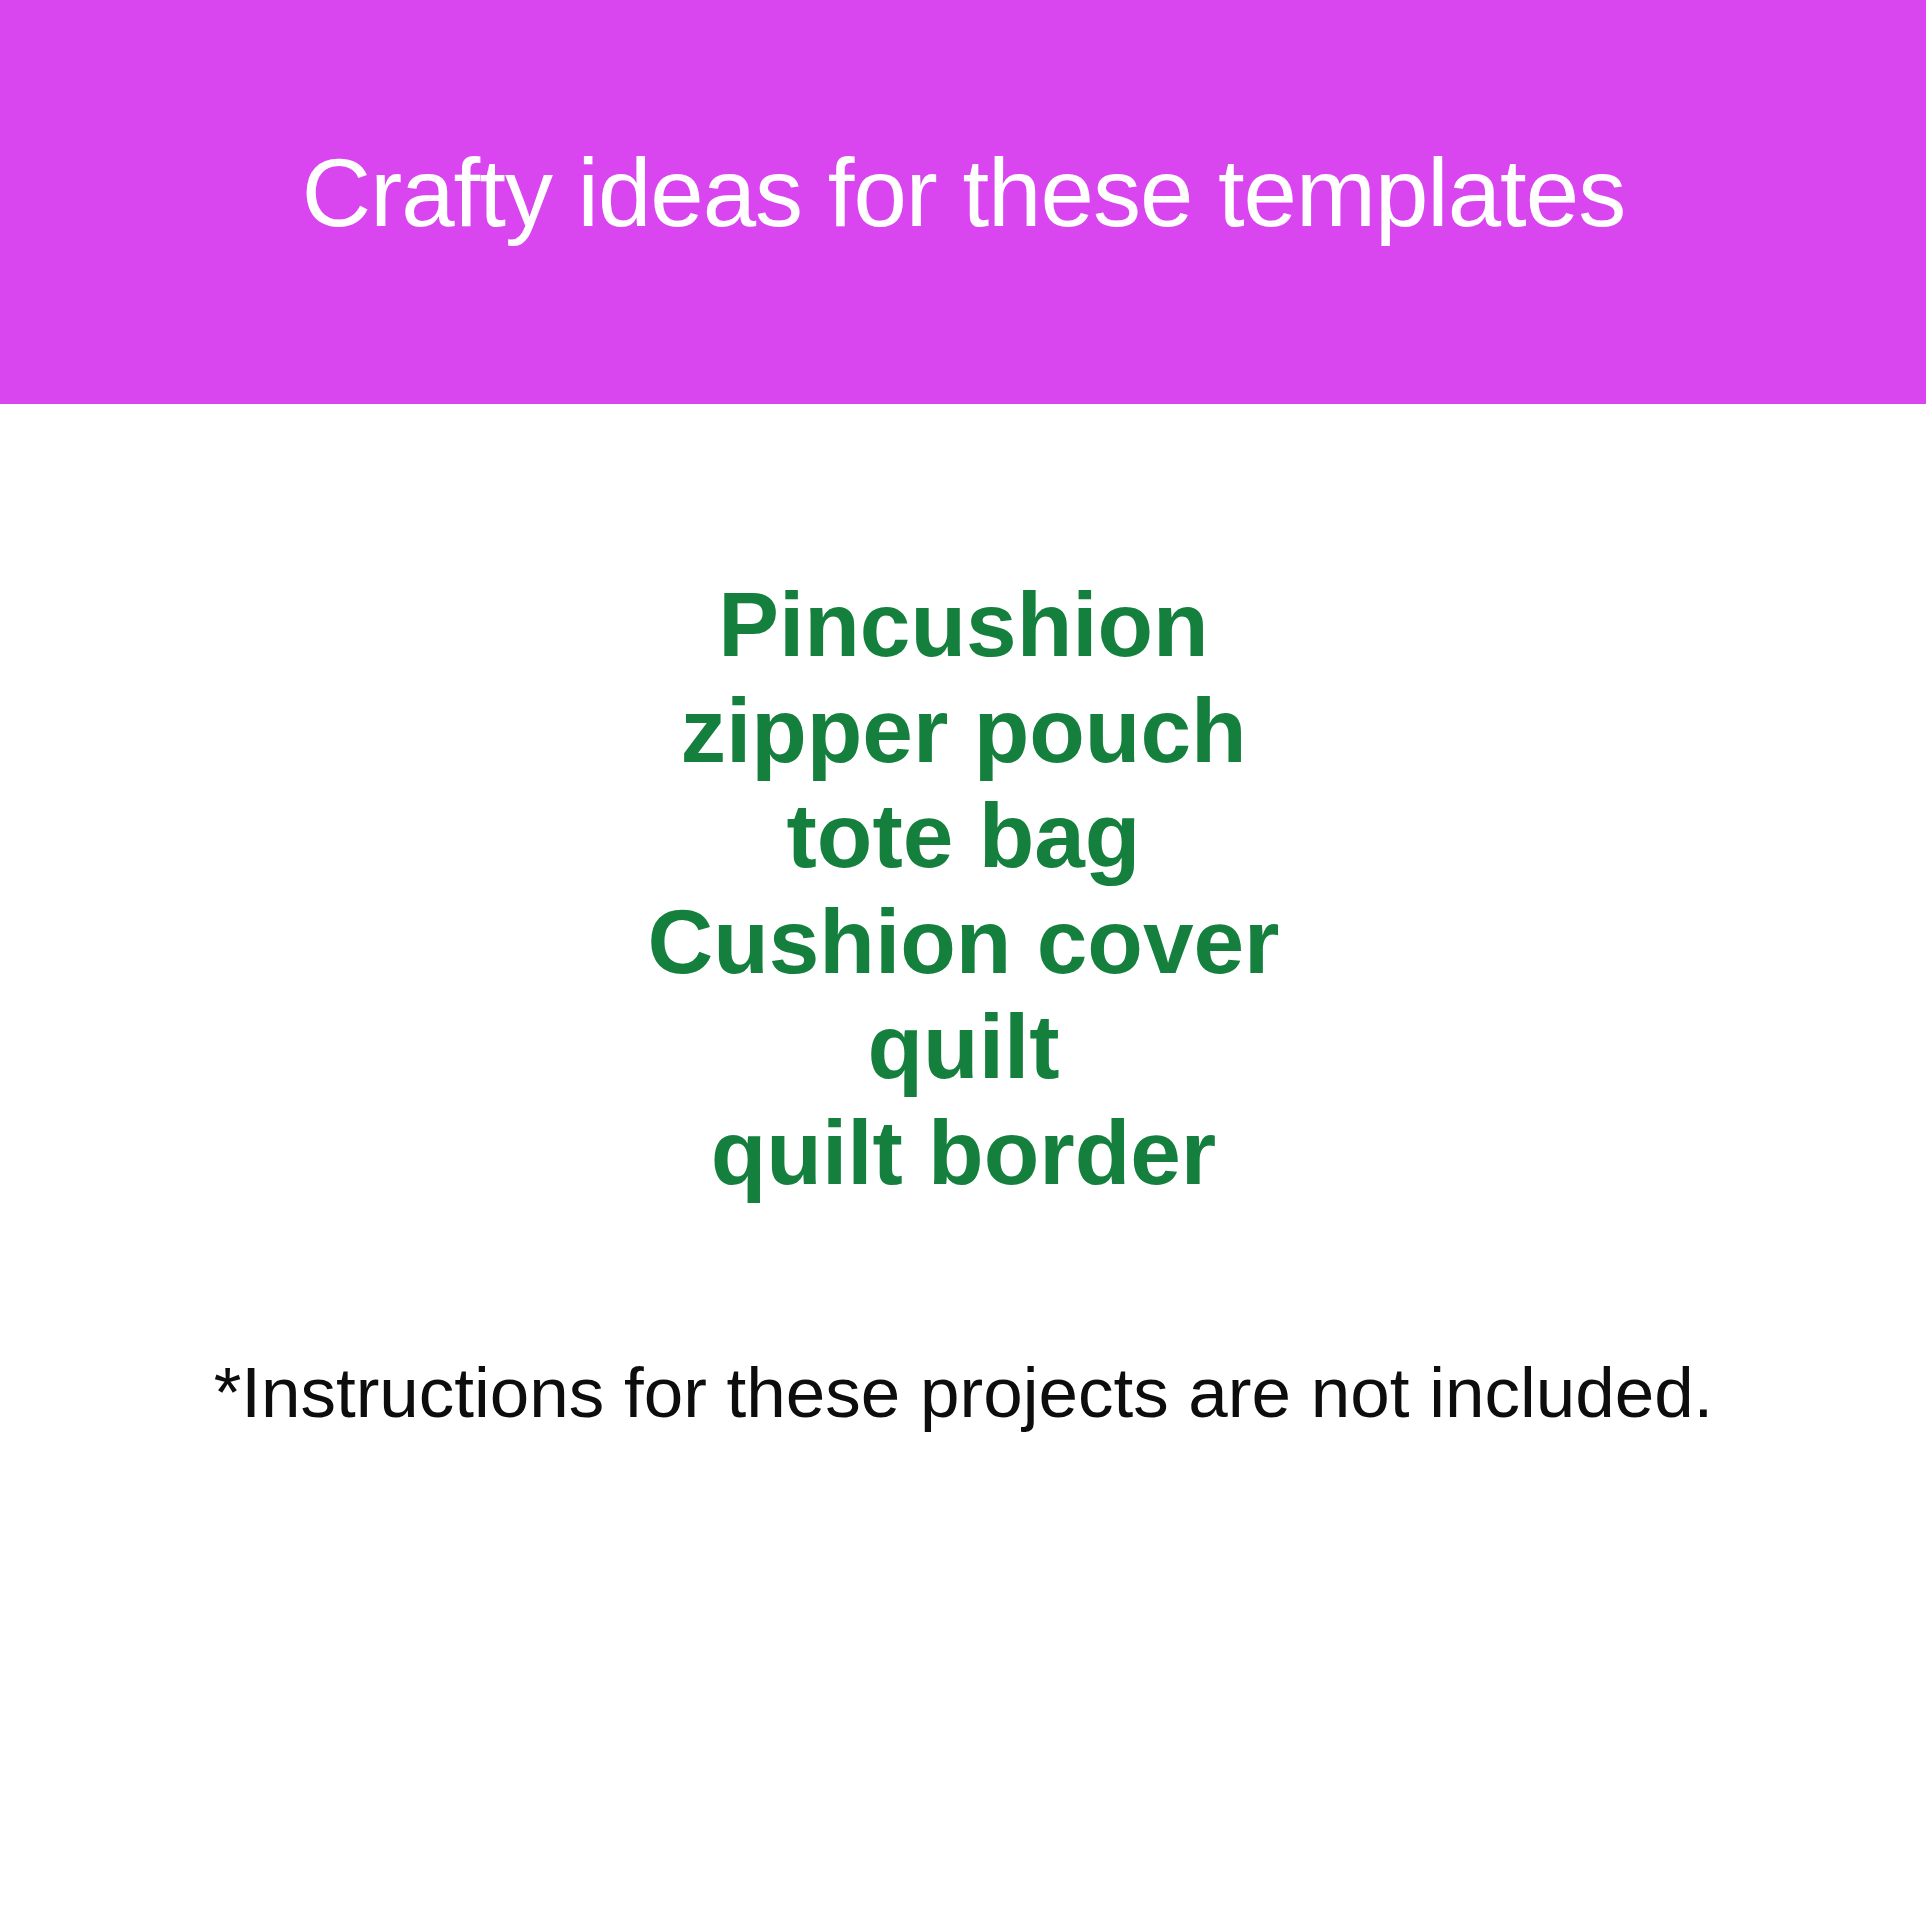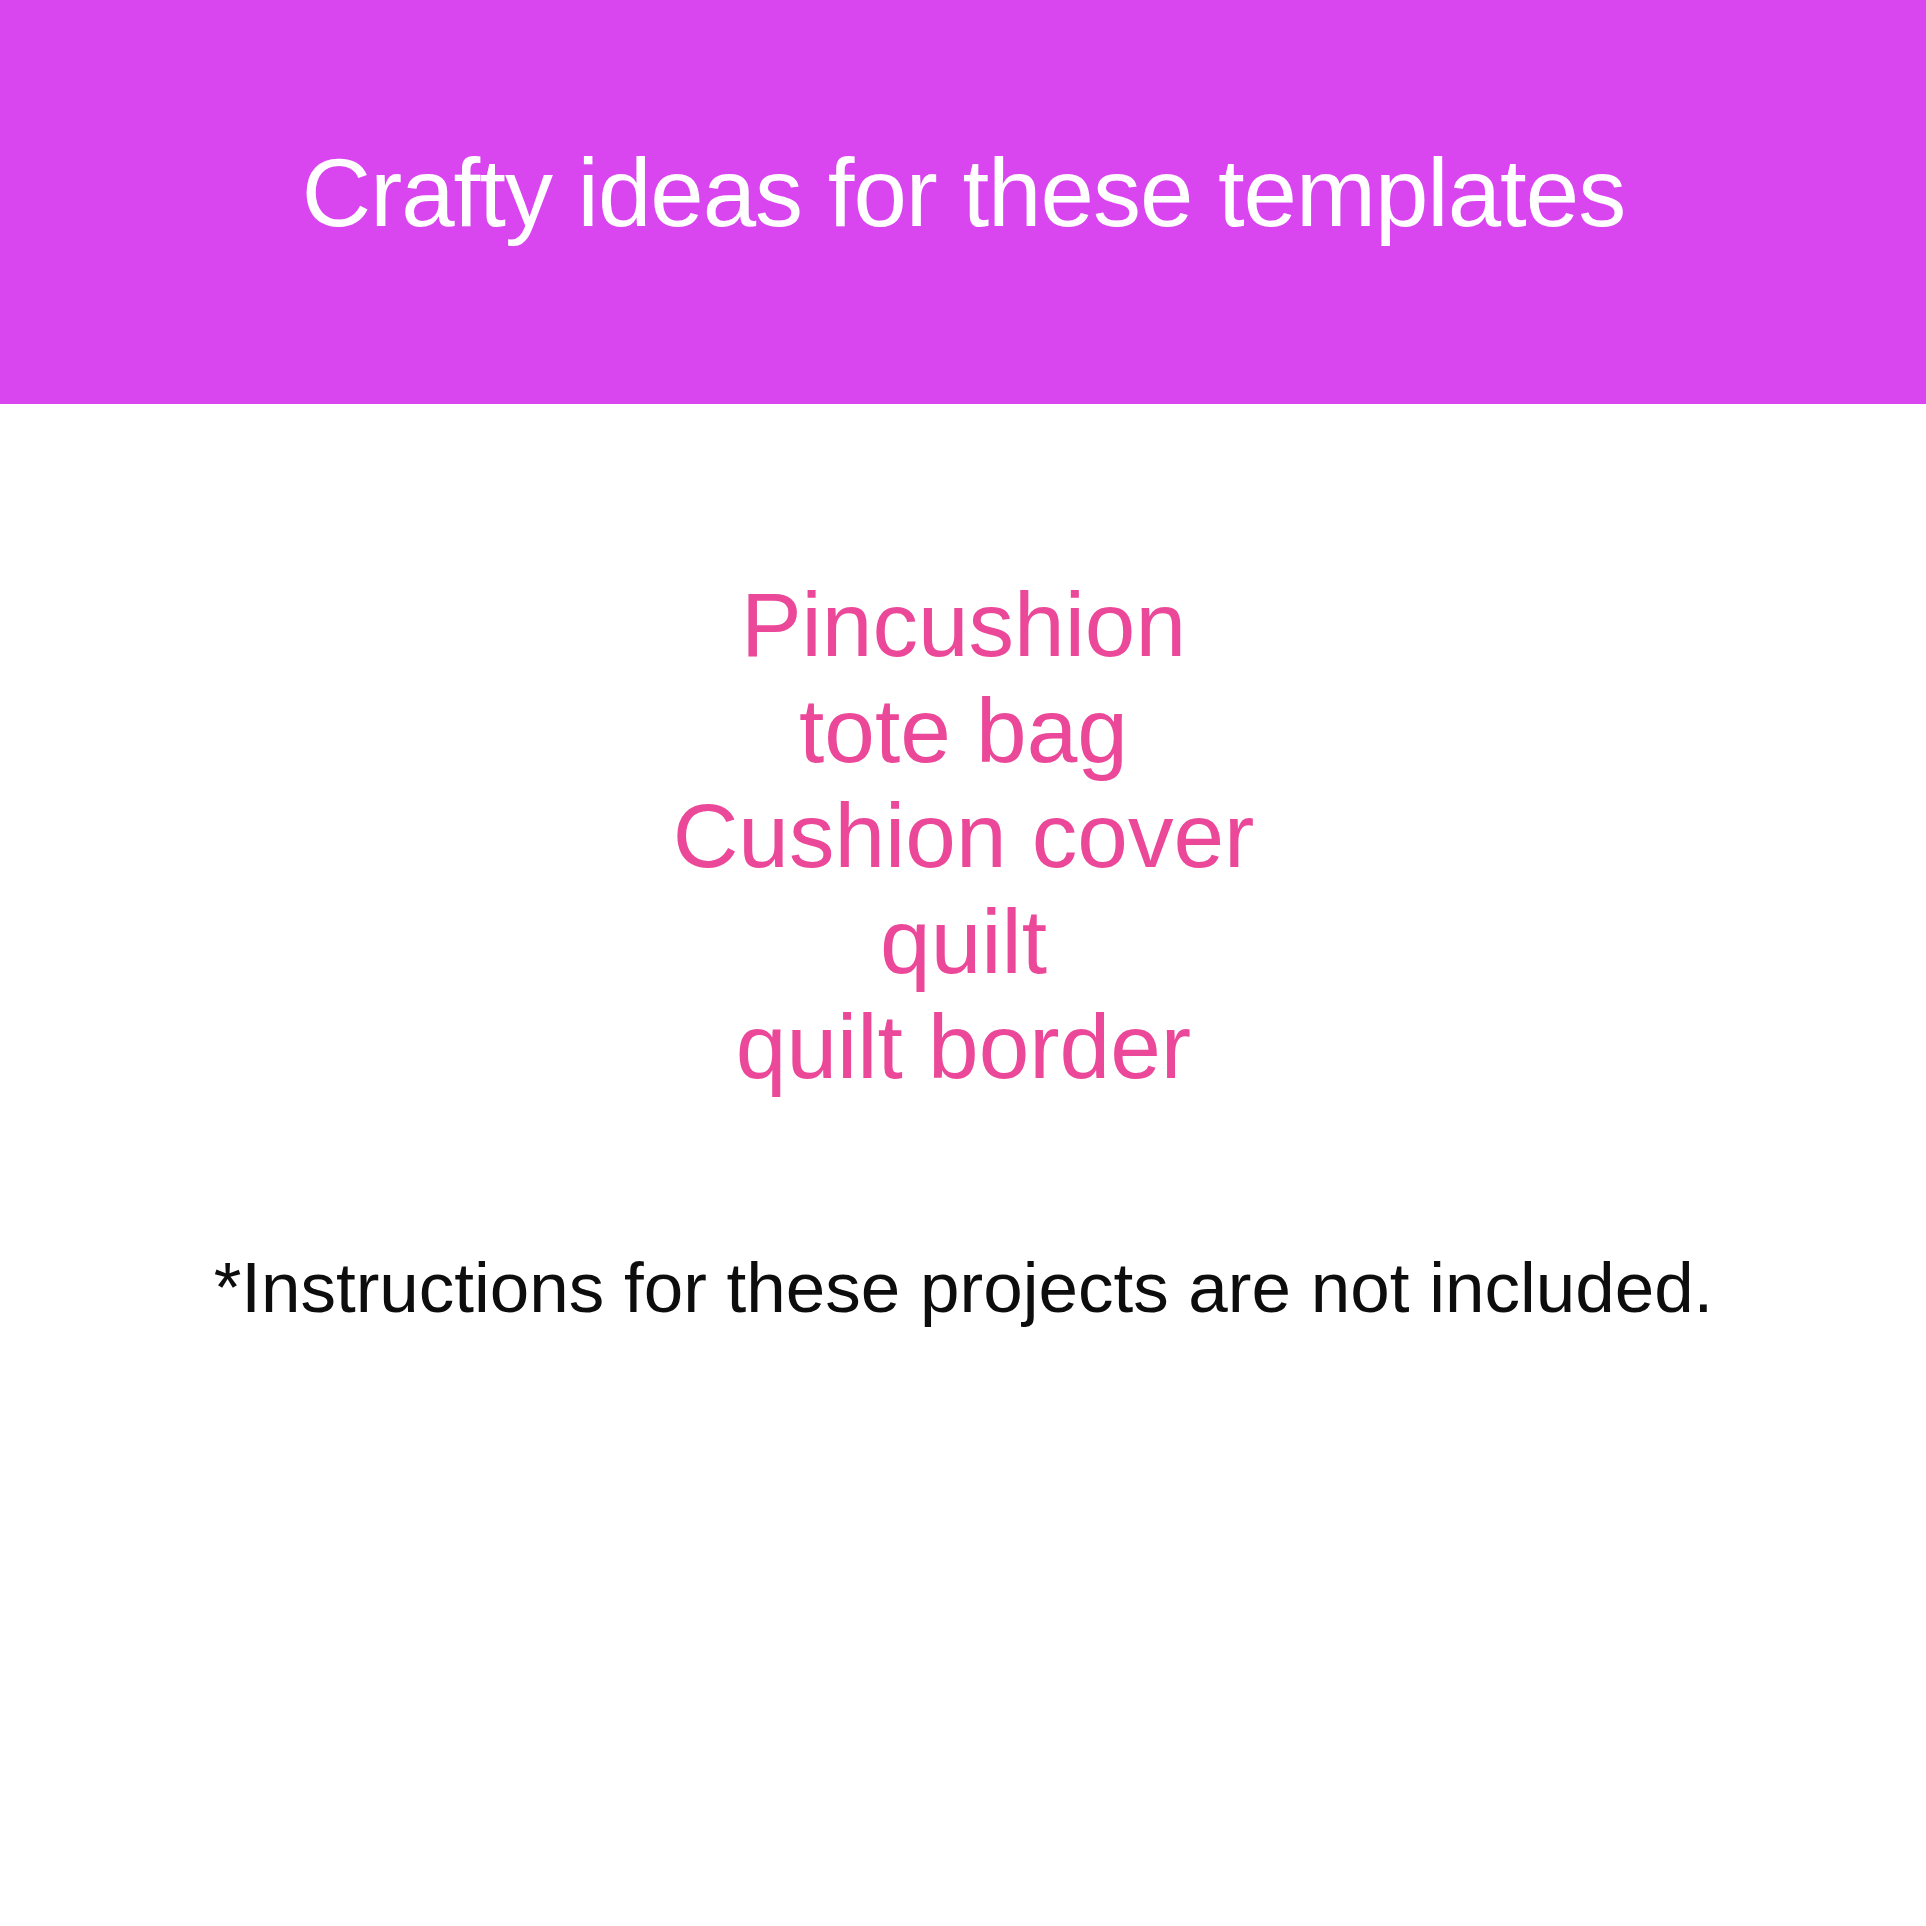--- a/index.html
+++ b/index.html
@@ -48,23 +48,23 @@
     align-items: center;
   }
   .ideas-list {
     margin-top: 168px;
     display: flex;
     flex-direction: column;
     align-items: center;
     gap: 0;
   }
   .idea-item {
-    color: #ec4899;
+    color: #15803d;
     font-size: 91px;
-    font-weight: 400;
+    font-weight: 700;
     line-height: 1.16;
     text-align: center;
     white-space: nowrap;
   }
   .footnote {
     margin-top: 147px;
     color: #0d0d0d;
     font-size: 71px;
     font-weight: 400;
     text-align: center;
@@ -77,20 +77,21 @@
 <div class="page">
 
   <div class="header-banner">
     <div class="header-title">Crafty ideas for these templates</div>
   </div>
 
   <div class="body-area">
 
     <div class="ideas-list">
       <div class="idea-item">Pincushion</div>
+      <div class="idea-item">zipper pouch</div>
       <div class="idea-item">tote bag</div>
       <div class="idea-item">Cushion cover</div>
       <div class="idea-item">quilt</div>
       <div class="idea-item">quilt border</div>
     </div>
 
     <div class="footnote">*Instructions for these projects are not included.</div>
 
   </div>
 

